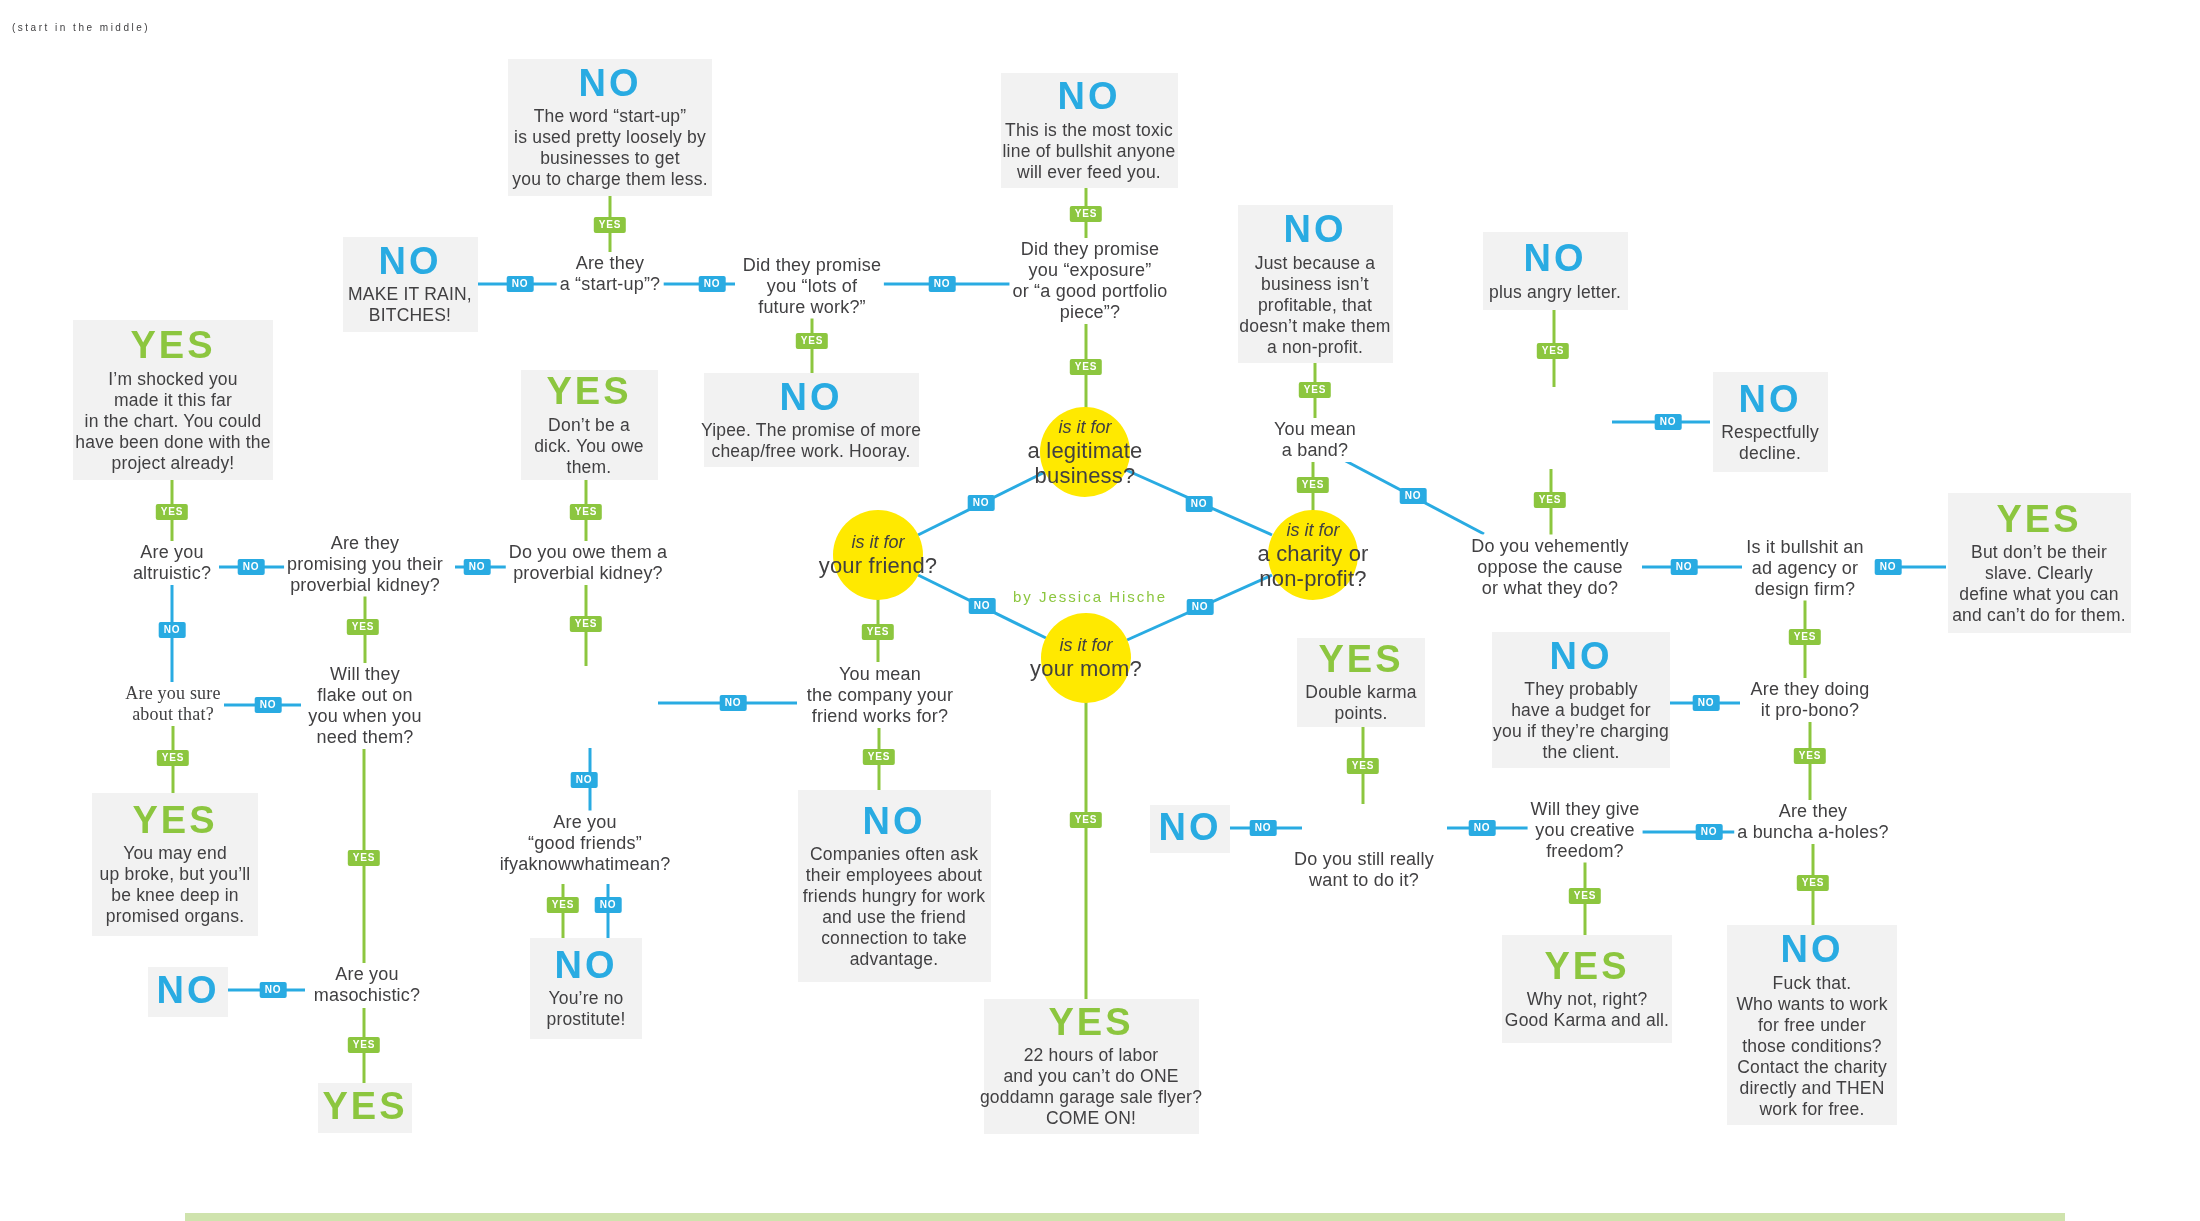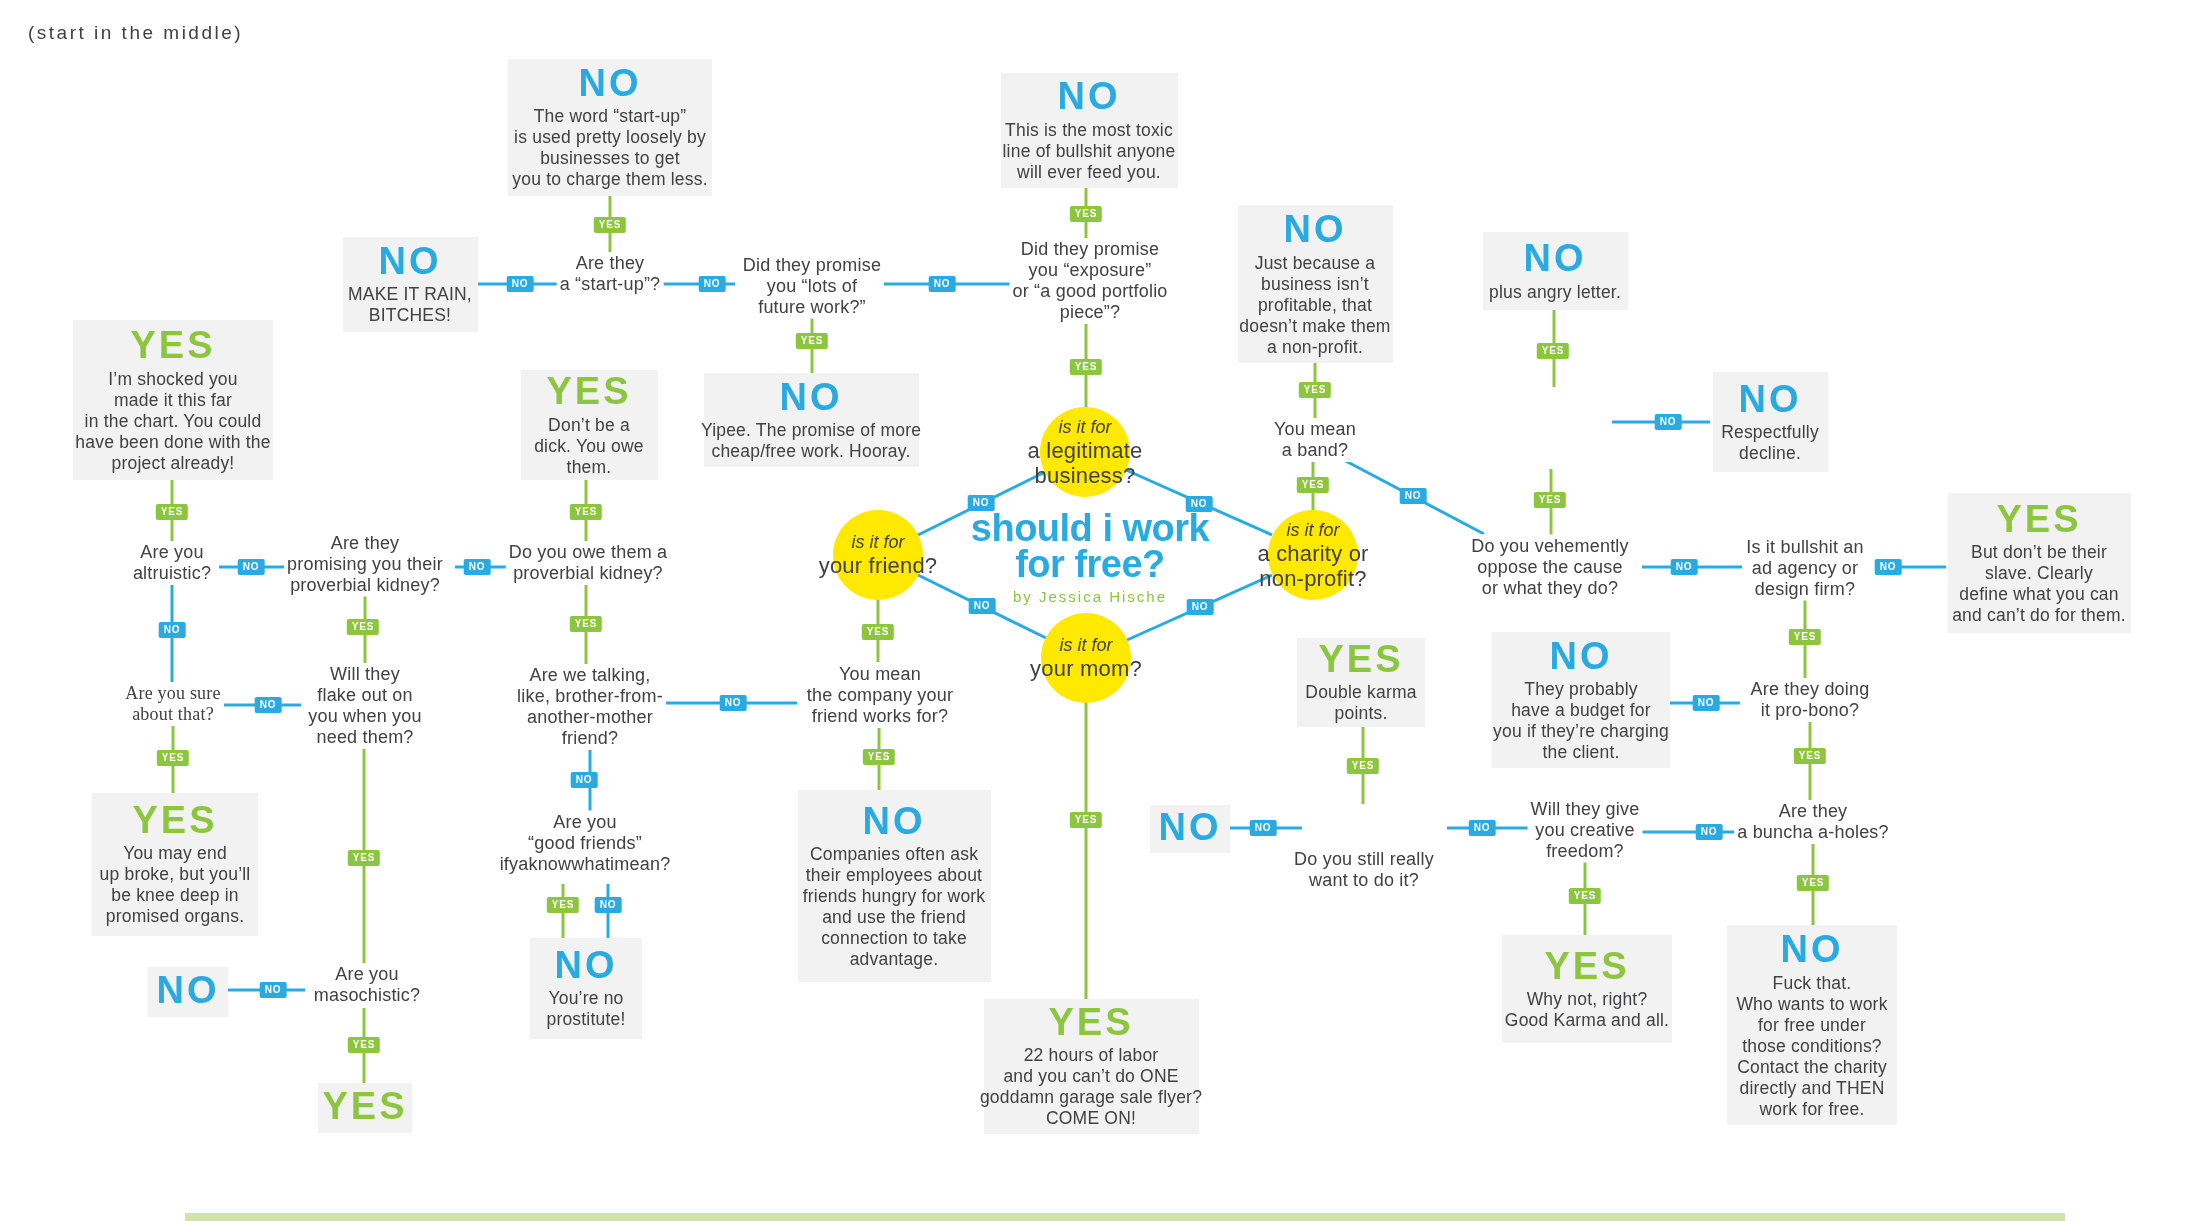--- a/index.html
+++ b/index.html
@@ -1,19 +1,19 @@
 <!DOCTYPE html>
 <html style="--blue: #29abe2; --green: #8cc63f; --yellow: #ffe900;"><head>
 <meta charset="utf-8">
 <style>
   html,body{margin:0;padding:0;background:#fff;}
   body{width:2200px;height:1221px;overflow:hidden;font-family:"Liberation Sans",sans-serif;}
   #canvas{position:relative;width:2200px;height:1221px;}
   #flow-svg{position:absolute;left:0;top:0;z-index:0;}
-  .annotation{position:absolute;left:28px;top:22px;font-size:19px;letter-spacing:2.5px;color:#414042;z-index:2;}
+  .annotation{position:absolute;left:12px;top:22px;font-size:10px;letter-spacing:2.5px;color:#414042;z-index:2;}
   .question{position:absolute;transform:translate(-50%,-50%);text-align:center;font-size:18px;line-height:21px;
     color:#414042;letter-spacing:.2px;white-space:nowrap;z-index:2;background:#fff;padding:1px 3px;}
   .box{position:absolute;background:#f2f2f2;display:flex;flex-direction:column;align-items:center;justify-content:center;
     text-align:center;font-size:17.5px;line-height:21px;color:#414042;letter-spacing:.2px;white-space:nowrap;z-index:2;}
   .verdict{font-weight:bold;font-size:38px;line-height:1.05;letter-spacing:3px;margin-bottom:3px;}
   .v-no{color:var(--blue);}
   .v-yes{color:var(--green);}
   .circle{position:absolute;width:90px;height:90px;border-radius:50%;background:var(--yellow);transform:translate(-50%,-50%);z-index:1;}
   .circle-text{position:absolute;transform:translate(-50%,-50%);text-align:center;color:#414042;z-index:2;white-space:nowrap;}
   .circle-prefix{display:block;font-style:italic;font-size:18px;line-height:21px;}
@@ -75,24 +75,20 @@
       <line x1="172" y1="584" x2="172" y2="682" stroke="#29abe2" stroke-width="3"></line>
       <line x1="224" y1="705" x2="301" y2="705" stroke="#29abe2" stroke-width="3"></line>
       <line x1="305" y1="990" x2="228" y2="990" stroke="#29abe2" stroke-width="3"></line>
       <line x1="1342" y1="459" x2="1484" y2="534" stroke="#29abe2" stroke-width="3"></line>
       <line x1="1045" y1="472" x2="918" y2="535" stroke="#29abe2" stroke-width="3"></line>
       <line x1="1126" y1="470" x2="1272" y2="535" stroke="#29abe2" stroke-width="3"></line>
       <line x1="918" y1="575" x2="1046" y2="638" stroke="#29abe2" stroke-width="3"></line>
       <line x1="1127" y1="640" x2="1272" y2="575" stroke="#29abe2" stroke-width="3"></line>
     </svg>
   <div class="annotation">(start in the middle)</div>
-  <div id="title">
-    <div>should i work</div>
-    <div>for free?</div>
-  </div>
   <div id="byline">by Jessica Hische</div>
   <div id="footer-strip" style="left: 185px; top: 1213px; width: 1880px; height: 8px; background: rgb(207, 227, 173);"></div>
 <div class="circle" style="left: 1085px; top: 452px;"></div>
     <div class="circle-text" style="left: 1085px; top: 452px;">
       <div class="circle-prefix">is it for</div>
       <div class="circle-line">a legitimate</div>
       <div class="circle-line">business?</div>
     </div>
     <div class="circle" style="left: 878px; top: 555px;"></div>
     <div class="circle-text" style="left: 878px; top: 555px;">
@@ -153,26 +149,20 @@
       <div class="qline">freedom?</div>
     </div>
     <div class="question" style="left: 1364px; top: 825px; margin-top: 45px;">
       <div class="qline">Do you still really</div>
       <div class="qline">want to do it?</div>
     </div>
     <div class="question" style="left: 880px; top: 695px;">
       <div class="qline">You mean</div>
       <div class="qline">the company your</div>
       <div class="qline">friend works for?</div>
-    </div>
-    <div class="question" style="left: 590px; top: 707px;">
-      <div class="qline">Are we talking,</div>
-      <div class="qline">like, brother-from-</div>
-      <div class="qline">another-mother</div>
-      <div class="qline">friend?</div>
     </div>
     <div class="question" style="left: 585px; top: 843px;">
       <div class="qline">Are you</div>
       <div class="qline">“good friends”</div>
       <div class="qline">ifyaknowwhatimean?</div>
     </div>
     <div class="question" style="left: 588px; top: 563px;">
       <div class="qline">Do you owe them a</div>
       <div class="qline">proverbial kidney?</div>
     </div>

